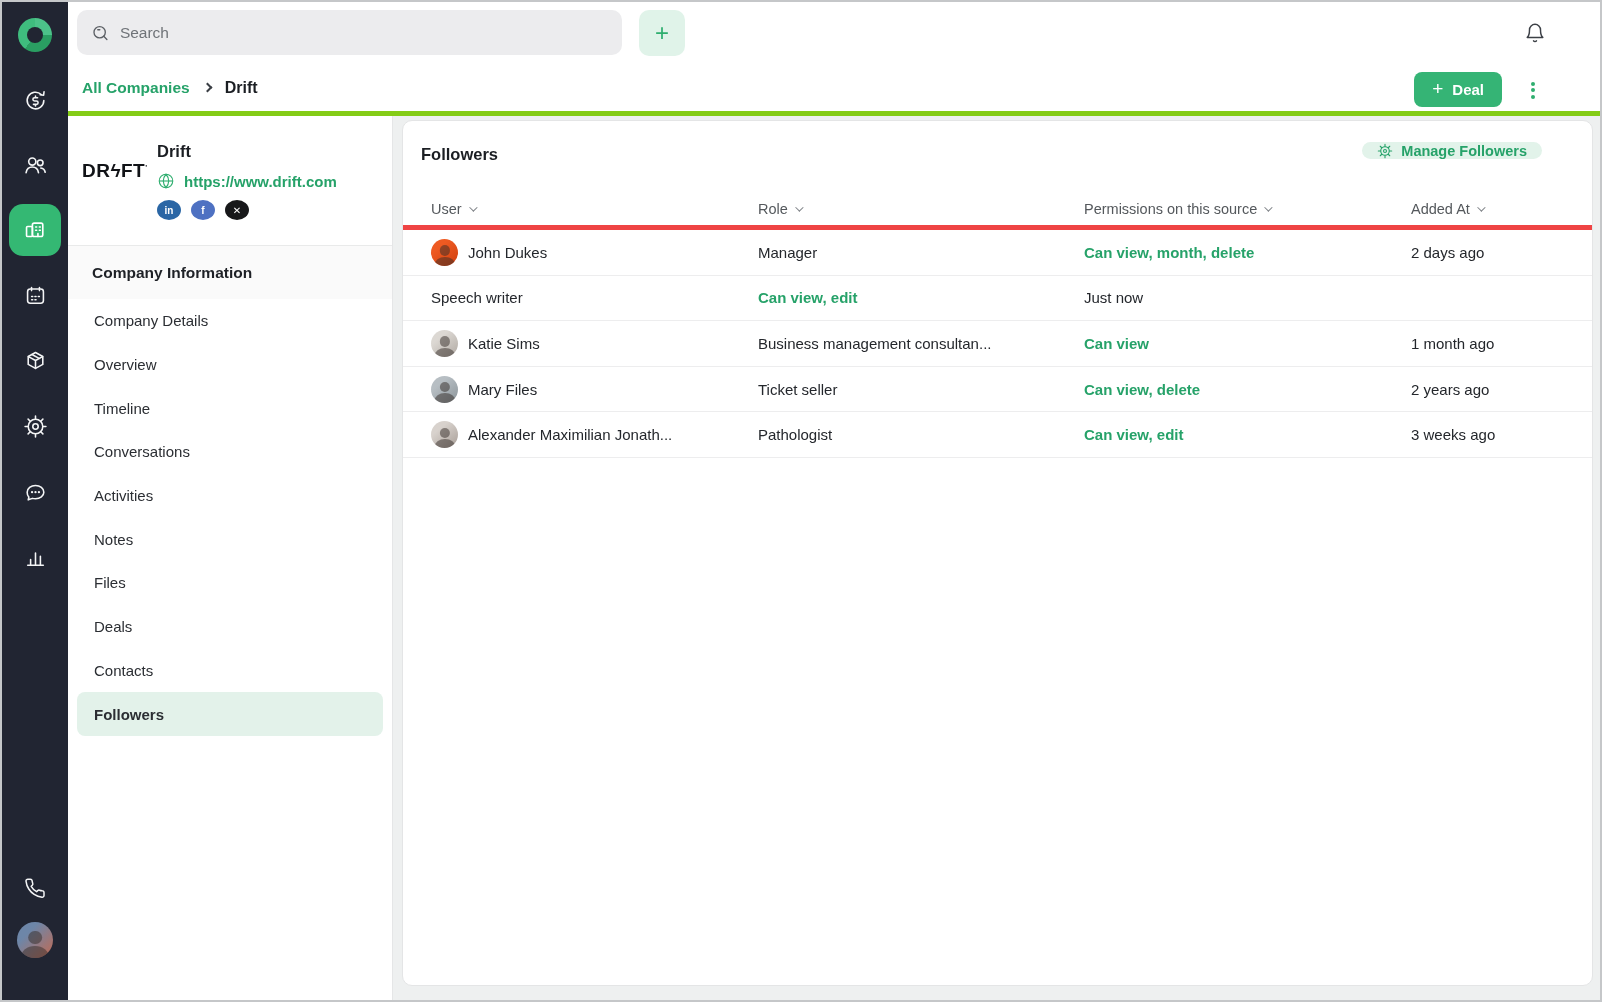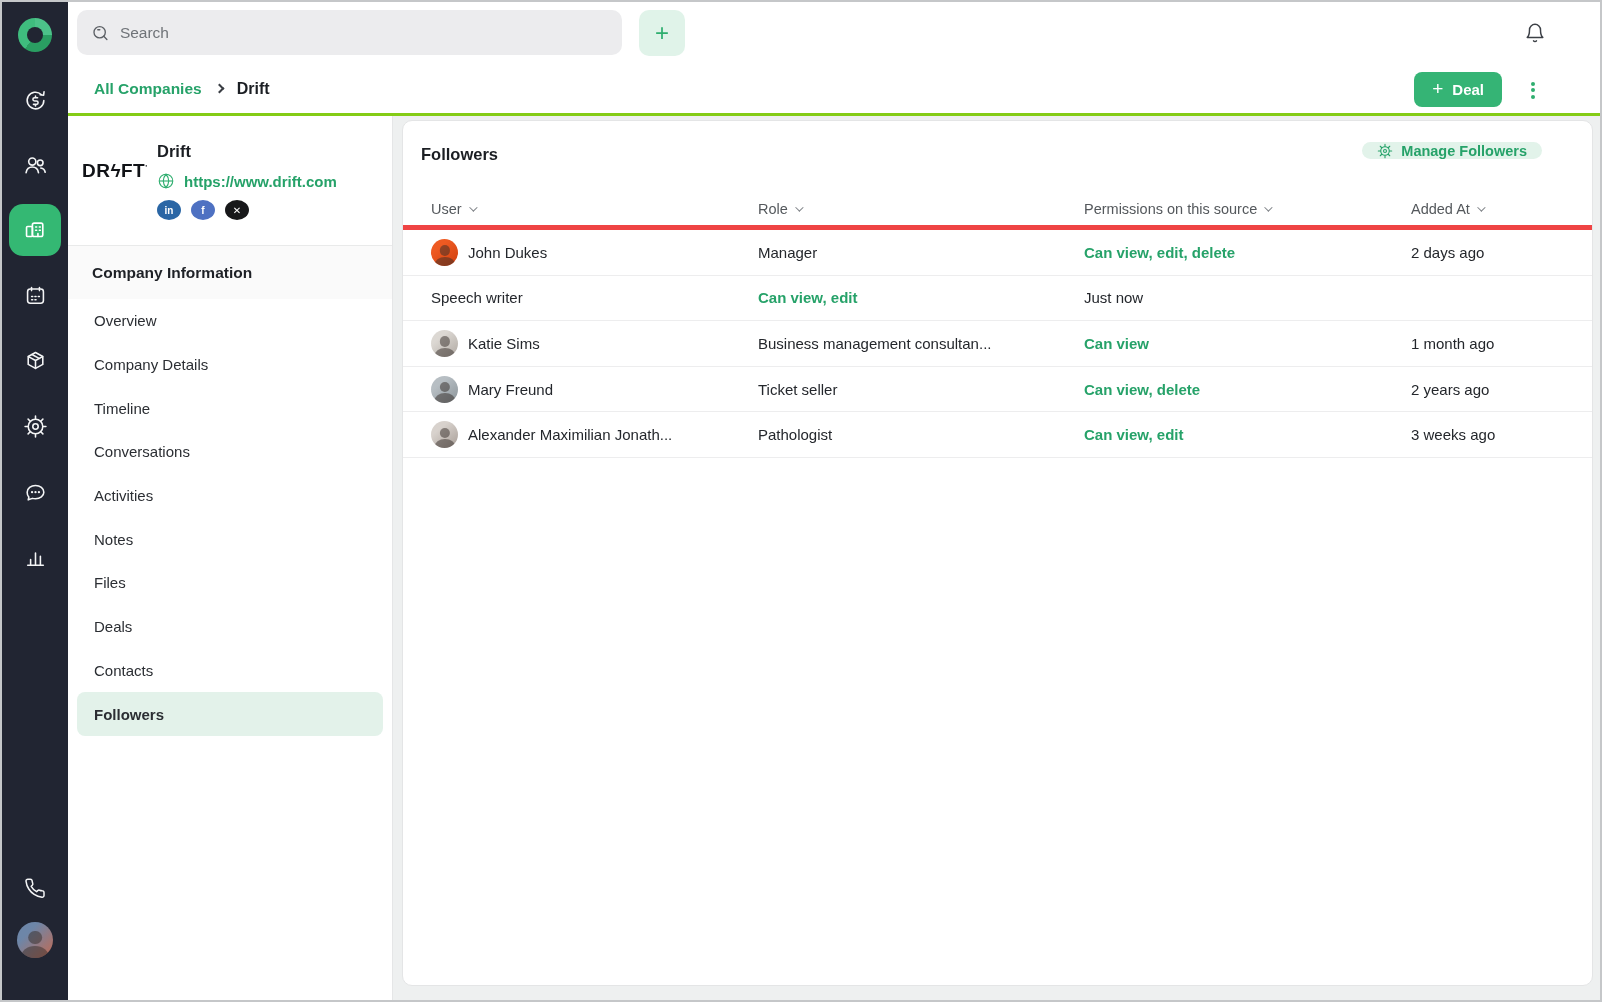--- a/index.html
+++ b/index.html
@@ -33,22 +33,22 @@
   .searchbox svg { stroke:#5b5f64; fill:none; stroke-width:1.7; stroke-linecap:round; }
   .searchbox input { border:none; outline:none; background:transparent; font-family:inherit;
                      font-size:15.5px; color:#33373c; width:100%; }
   .searchbox input::placeholder { color:#6f7378; }
   .addbtn { position:absolute; left:571px; top:8px; width:46px; height:46px; border:none; border-radius:10px;
             background:#e0f3e9; color:#2fae6f; font-size:24px; font-weight:500; cursor:pointer; line-height:1; }
   .bellbtn { position:absolute; right:52px; top:20px; width:24px; height:24px; cursor:pointer; }
   .bellbtn svg { stroke:#3c4046; fill:none; stroke-width:1.6; stroke-linecap:round; stroke-linejoin:round; }
 
   
-  .crumbrow { position:absolute; left:66px; right:0; top:62px; height:52px; background:#fff;
-              border-bottom:3px solid #84cc16; }
+  .crumbrow { position:absolute; left:54px; right:0; top:62px; height:52px; background:#fff;
+              border-bottom:5px solid #84cc16; }
   .crumbs { position:absolute; left:26px; top:0; height:100%; display:flex; align-items:center; gap:14px; }
   .crumb-parent { color:#26a269; font-size:15.5px; font-weight:700; cursor:pointer; }
   .crumb-current { color:#1b1e23; font-size:16px; font-weight:700; }
   .chev { display:inline-block; width:7px; height:7px; border-right:2px solid #3a3e44; border-top:2px solid #3a3e44;
           transform:rotate(45deg); }
   .dealbtn { position:absolute; right:98px; top:8px; height:35px; padding:0 18px; border:none; border-radius:8px;
              background:#35b475; color:#fff; font-family:inherit; font-size:15px; font-weight:700; cursor:pointer;
              display:flex; align-items:center; gap:9px; }
   .dealbtn .plus { font-size:19px; font-weight:500; margin-top:-2px; }
   .kebab { position:absolute; right:57px; top:15px; width:20px; height:22px; cursor:pointer;
@@ -238,23 +238,23 @@
           <span class="soc" style="background: rgb(78, 113, 194);">f</span>
 
           <span class="soc" style="background: rgb(23, 24, 26);">✕</span>
 
       </div>
     </div>
     <div class="panel-divider"></div>
     <div class="section-head">Company Information</div>
     <div>
 
+        <div class="nav-item">Company Details</div>
+
         <div class="nav-item">Overview</div>
-
-        <div class="nav-item">Company Details</div>
 
         <div class="nav-item">Timeline</div>
 
         <div class="nav-item">Conversations</div>
 
         <div class="nav-item">Activities</div>
 
         <div class="nav-item">Notes</div>
 
         <div class="nav-item">Files</div>
@@ -300,21 +300,21 @@
       </div>
 
       <div class="tbody">
 
           <div class="trow">
             <span class="usercell">
               <span class="avatar person" style="background: linear-gradient(140deg, rgb(238, 90, 34) 30%, rgb(207, 63, 14));"></span>
               <span class="uname">John Dukes</span>
             </span>
             <span class="rolecell">Manager</span>
-            <span class="permcell">Can view, edit, delete</span>
+            <span class="permcell">Can view, month, delete</span>
             <span class="addedcell">2 days ago</span>
           </div>
 
           <div class="trow">
             <span class="rolecell">Speech writer</span>
             <span class="permcell">Can view, edit</span>
             <span class="addedcell">Just now</span>
           </div>
 
           <div class="trow">
@@ -323,21 +323,21 @@
               <span class="uname">Katie Sims</span>
             </span>
             <span class="rolecell">Business management consultan...</span>
             <span class="permcell">Can view</span>
             <span class="addedcell">1 month ago</span>
           </div>
 
           <div class="trow">
             <span class="usercell">
               <span class="avatar person" style="background: linear-gradient(140deg, rgb(183, 190, 195) 30%, rgb(139, 148, 153));"></span>
-              <span class="uname">Mary Freund</span>
+              <span class="uname">Mary Files</span>
             </span>
             <span class="rolecell">Ticket seller</span>
             <span class="permcell">Can view, delete</span>
             <span class="addedcell">2 years ago</span>
           </div>
 
           <div class="trow">
             <span class="usercell">
               <span class="avatar person" style="background: linear-gradient(140deg, rgb(216, 210, 205) 30%, rgb(167, 157, 150));"></span>
               <span class="uname">Alexander Maximilian Jonath...</span>

